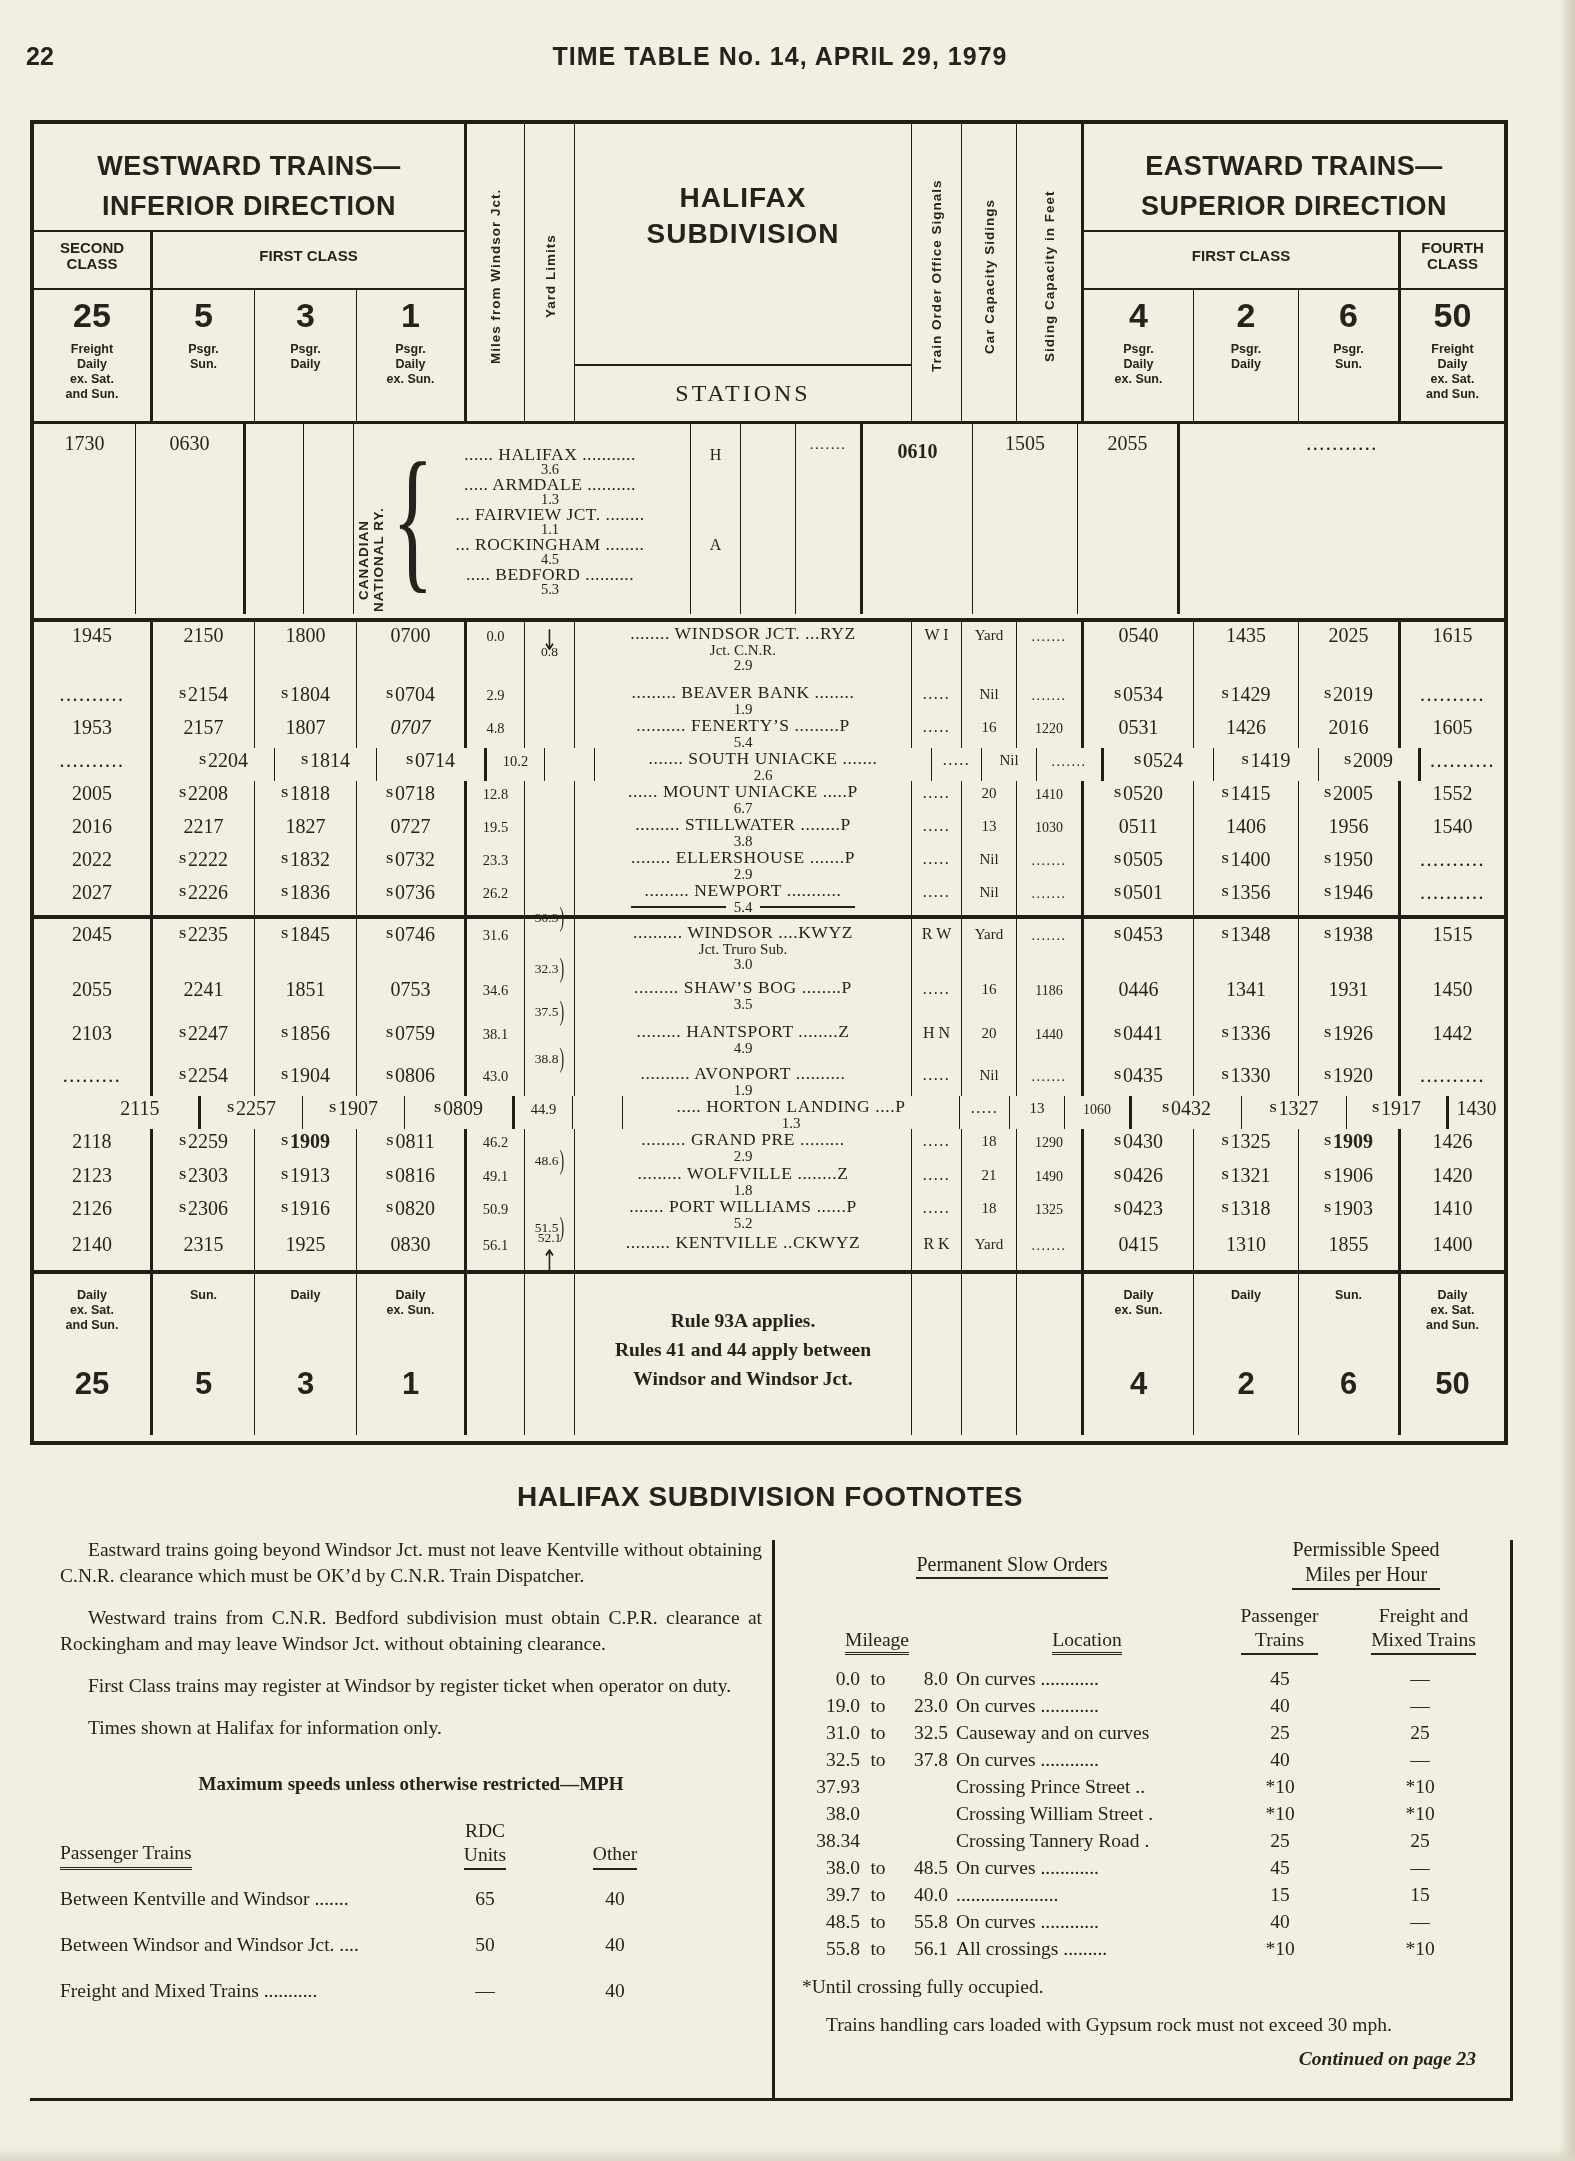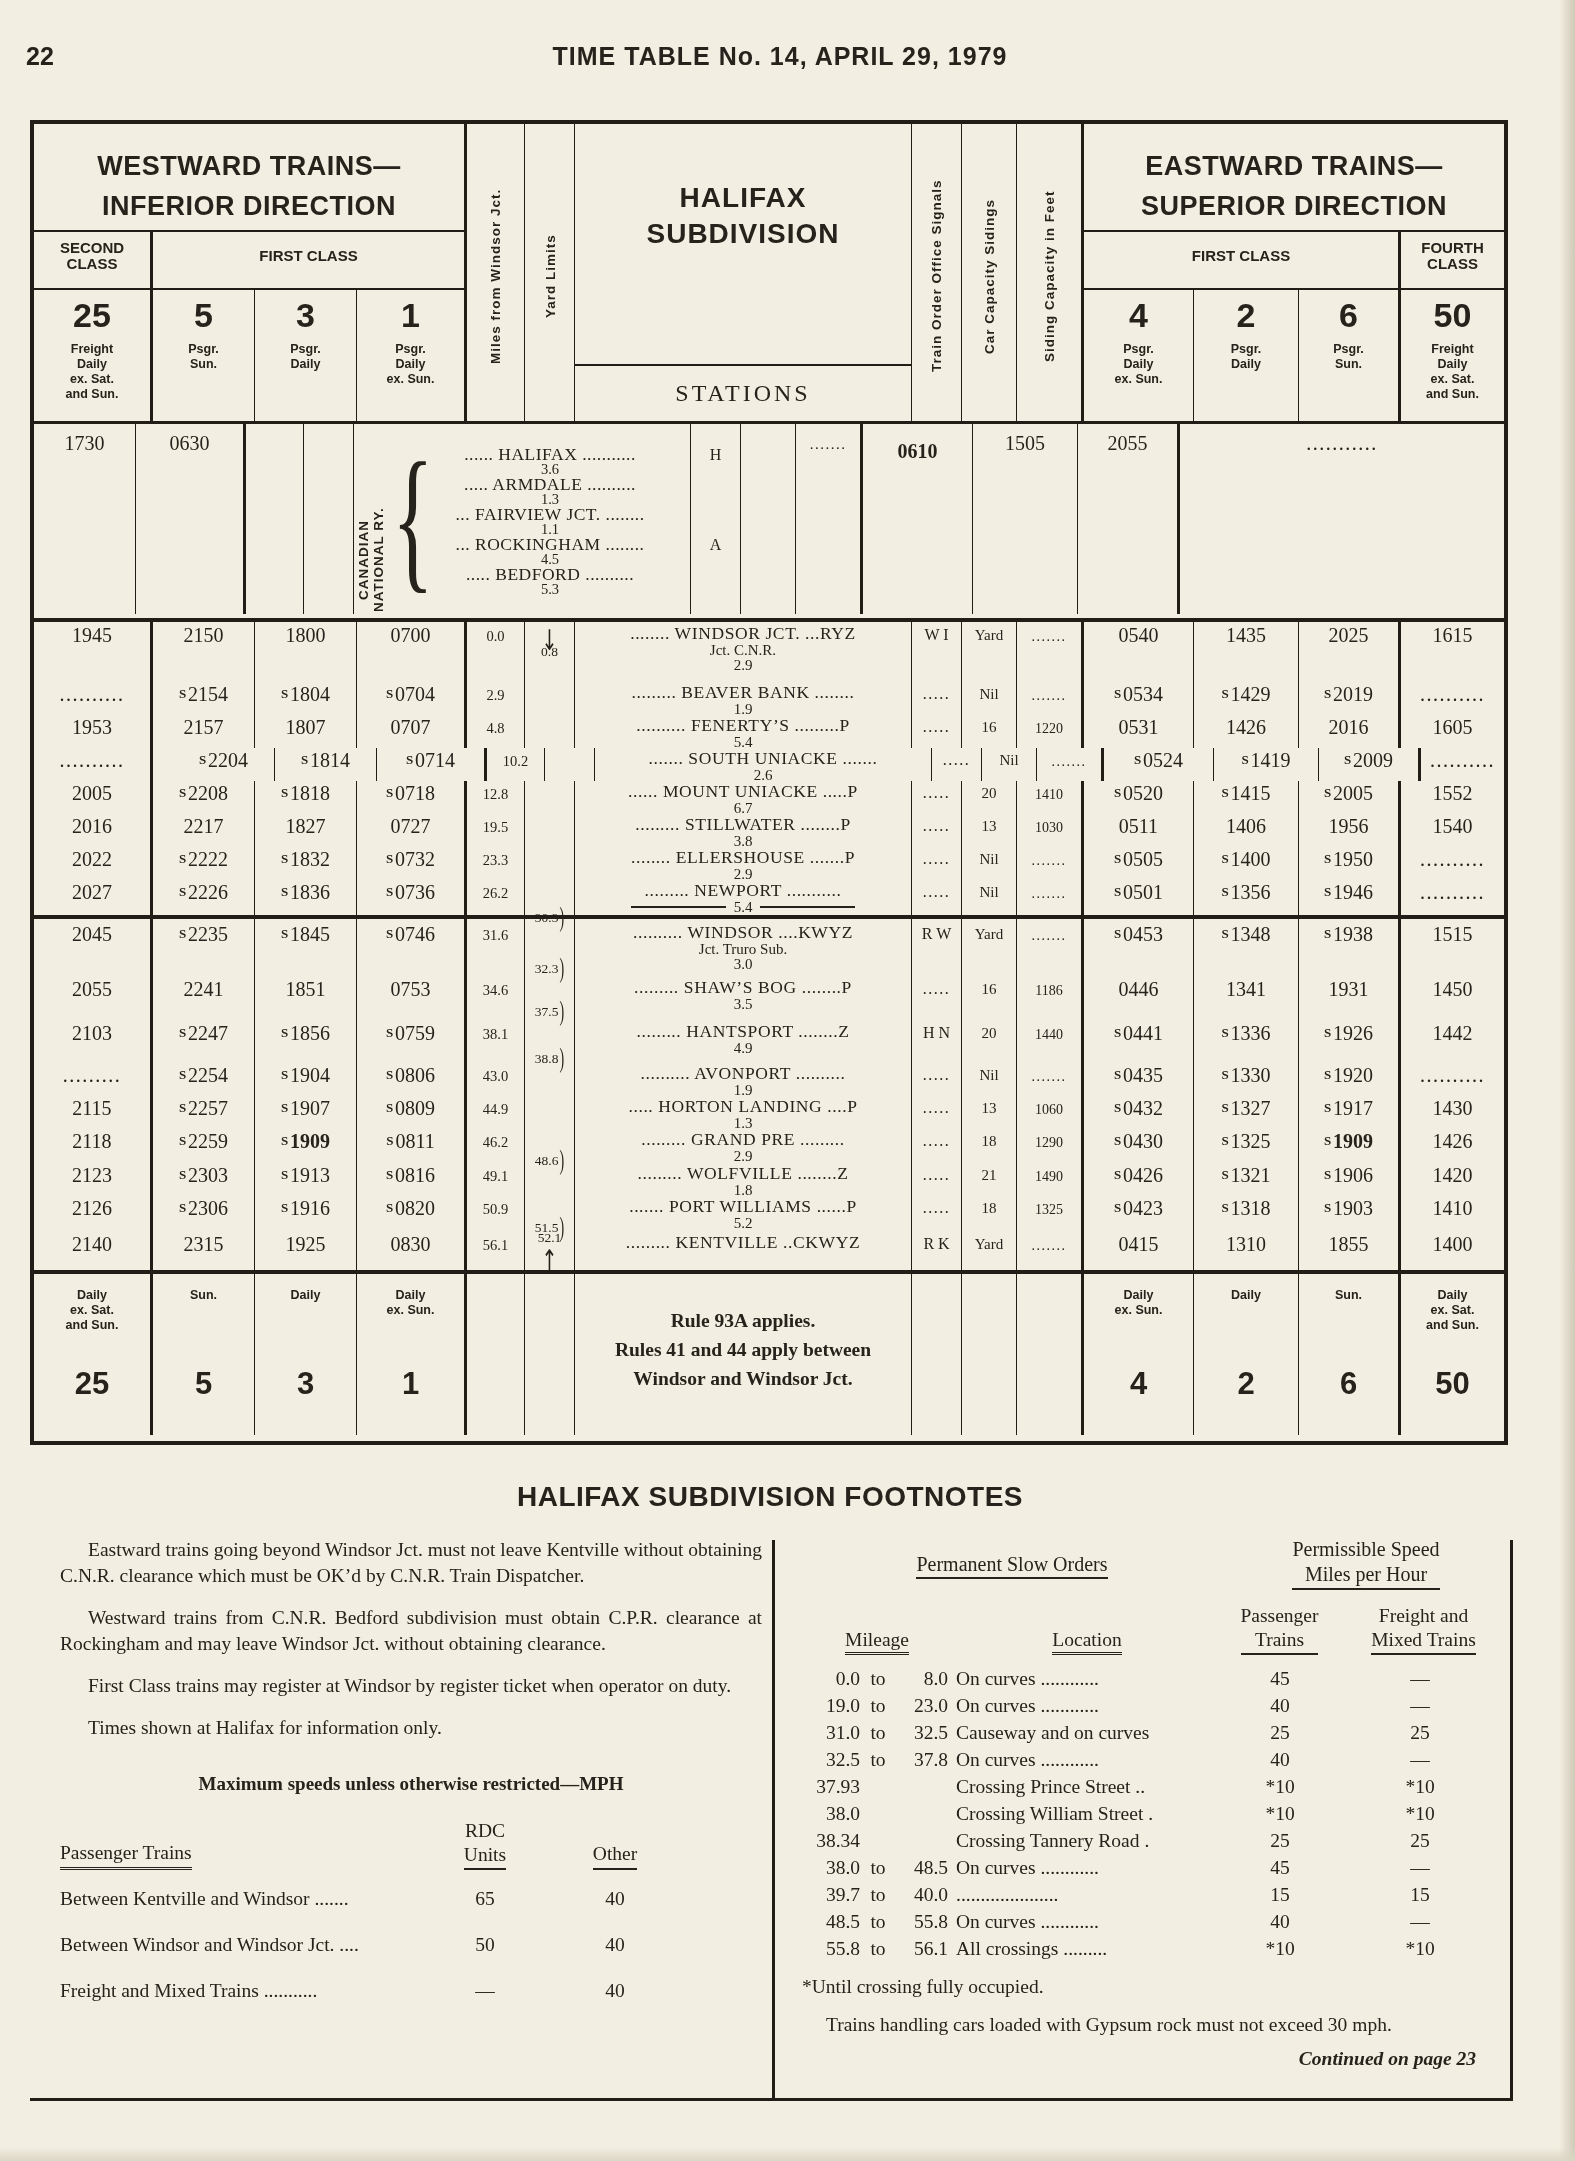--- a/index.html
+++ b/index.html
@@ -289,21 +289,21 @@
           <div class="cell cJ feetnum" style="padding-top: 3px;"><span class="dots">.......</span></div>
           <div class="cell cK time" style="padding-top: 1px;"><span class="sprefix">S</span><span>0534</span></div>
           <div class="cell cL time" style="padding-top: 1px;"><span class="sprefix">S</span><span>1429</span></div>
           <div class="cell cM time" style="padding-top: 1px;"><span class="sprefix">S</span><span>2019</span></div>
           <div class="cell cN time" style="padding-top: 1px;"><span class="dots">..........</span></div>
         </div>
         <div class="row" style="height: 33px;">
           <div class="cell cA time" style="padding-top: 1px;"><span>1953</span></div>
           <div class="cell cB time" style="padding-top: 1px;"><span>2157</span></div>
           <div class="cell cC time" style="padding-top: 1px;"><span>1807</span></div>
-          <div class="cell cD time" style="padding-top: 1px;"><span>0707</span></div>
+          <div class="cell cD time" style="padding-top: 1px; font-style: italic;"><span>0707</span></div>
           <div class="cell cE mi" style="padding-top: 3px;">4.8</div>
           <div class="cell cF"></div>
           <div class="cell cG" style="padding-top: 1px;">
             <div class="stline">.......... FENERTY’S .........P</div>
             <div class="stdist">5.4</div>
           </div>
           <div class="cell cH sig" style="padding-top: 1px;"><span class="dots">.....</span></div>
           <div class="cell cI small" style="padding-top: 2px;"><span>16</span></div>
           <div class="cell cJ feetnum" style="padding-top: 3px;"><span>1220</span></div>
           <div class="cell cK time" style="padding-top: 1px;"><span>0531</span></div>
@@ -489,21 +489,21 @@
           </div>
           <div class="cell cH sig" style="padding-top: 5px;"><span class="dots">.....</span></div>
           <div class="cell cI small" style="padding-top: 6px;"><span>Nil</span></div>
           <div class="cell cJ feetnum" style="padding-top: 7px;"><span class="dots">.......</span></div>
           <div class="cell cK time" style="padding-top: 5px;"><span class="sprefix">S</span><span>0435</span></div>
           <div class="cell cL time" style="padding-top: 5px;"><span class="sprefix">S</span><span>1330</span></div>
           <div class="cell cM time" style="padding-top: 5px;"><span class="sprefix">S</span><span>1920</span></div>
           <div class="cell cN time" style="padding-top: 5px;"><span class="dots">..........</span></div>
         </div>
         <div class="row" style="height: 33px;">
-          <div class="cell cA time" style="padding-top: 1px;"><span>2115</span></div>
+          <div class="cell cA time" style="padding-top: 1px; margin-left: 48px;"><span>2115</span></div>
           <div class="cell cB time" style="padding-top: 1px;"><span class="sprefix">S</span><span>2257</span></div>
           <div class="cell cC time" style="padding-top: 1px;"><span class="sprefix">S</span><span>1907</span></div>
           <div class="cell cD time" style="padding-top: 1px;"><span class="sprefix">S</span><span>0809</span></div>
           <div class="cell cE mi" style="padding-top: 3px;">44.9</div>
           <div class="cell cF"></div>
           <div class="cell cG" style="padding-top: 1px;">
             <div class="stline">..... HORTON LANDING ....P</div>
             <div class="stdist">1.3</div>
           </div>
           <div class="cell cH sig" style="padding-top: 1px;"><span class="dots">.....</span></div>

